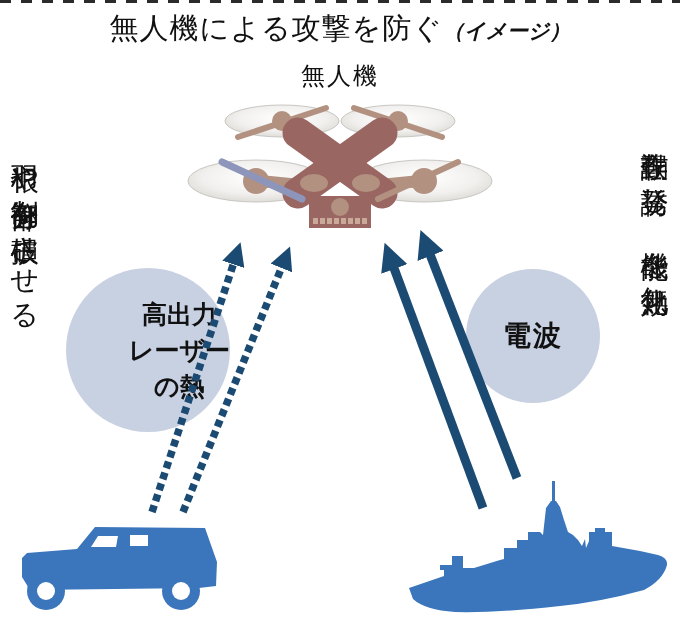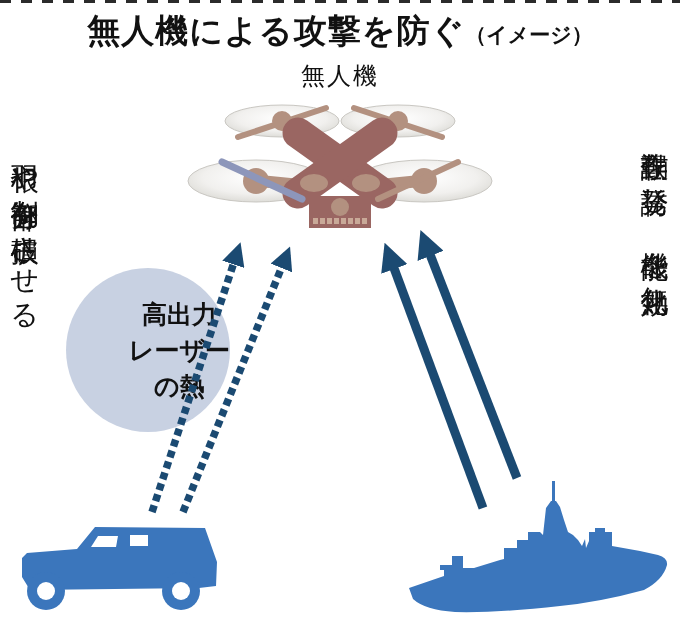--- a/index.html
+++ b/index.html
@@ -14,22 +14,22 @@
     font-family:"Liberation Sans", sans-serif; color:var(--text);
   }
   .top-rule{
     position:absolute; left:0; top:0; width:680px; height:3px;
     background:repeating-linear-gradient(90deg,#2b2b2b 0 11px, transparent 11px 21px);
   }
   .title-row{
     position:absolute; left:0; top:9px; width:680px; text-align:center;
     white-space:nowrap;
   }
-  .title-main{font-size:33px; font-weight:bold; letter-spacing:1px;}
-  .title-note{font-size:21px; font-weight:600; letter-spacing:0px;}
+  .title-main{font-size:29px; font-weight:normal; letter-spacing:1px;}
+  .title-note{font-size:21px; font-weight:600; letter-spacing:0px;font-style:italic;}
   .drone-label{
     position:absolute; left:0; top:60px; width:680px; text-align:center;
     font-size:24px; font-weight:500; letter-spacing:2px;font-family:Liberation Mono, monospace;
   }
   .vtext{
     position:absolute; writing-mode:vertical-rl; text-orientation:upright;
     font-size:28px; letter-spacing:1px; line-height:1.15; white-space:nowrap;
   }
   .vtext.left{ left:8px; top:143px; }
   .vtext.right{ right:10px; top:130px; }
@@ -65,20 +65,23 @@
 
   <div class="drone-label">無人機</div>
 
   <div class="vtext left">羽根や制御部分を破損させる</div>
   <div class="vtext right">誤作動を誘発し、機能を無効化</div>
 
   <div class="bubble laser">
     <span>高出力
 レーザー
 の熱</span>
+  </div>
+  <div class="bubble radio">
+    <span>電波</span>
   </div>
 
   <svg class="scene" width="680" height="629" viewBox="0 0 680 629">
     <defs>
       <radialGradient id="disc" cx="50%" cy="42%" r="60%">
         <stop offset="0%" stop-color="#ffffff"></stop>
         <stop offset="65%" stop-color="#f1f0ee"></stop>
         <stop offset="100%" stop-color="#dcdbd6"></stop>
       </radialGradient>
       <marker id="head" viewBox="0 0 10 10" refX="6.5" refY="5" markerWidth="3.1" markerHeight="3.1" orient="auto">

